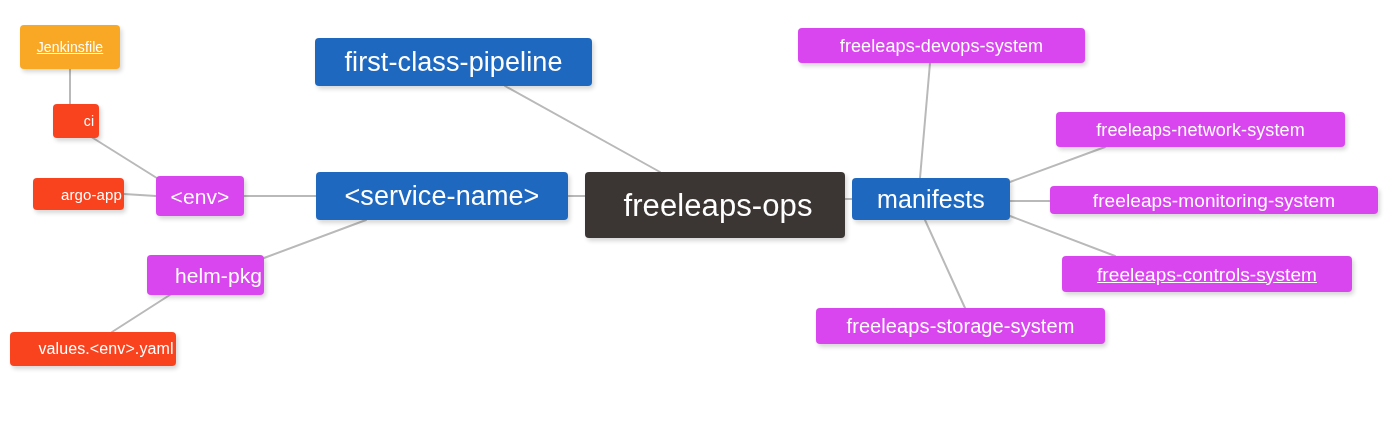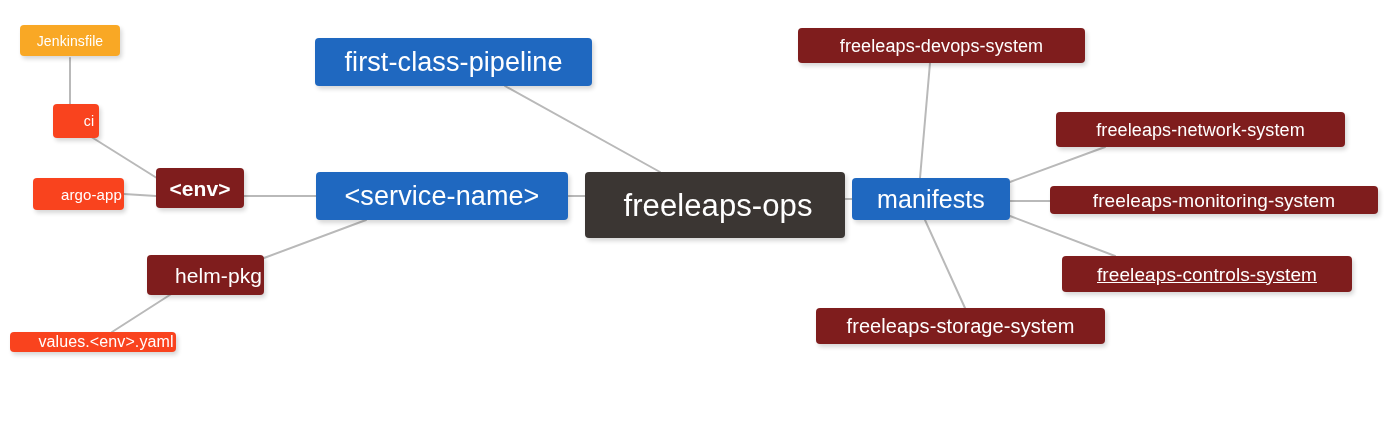--- a/index.html
+++ b/index.html
@@ -37,21 +37,21 @@
     color: #ffffff;
     white-space: nowrap;
     line-height: 1;
     letter-spacing: 0.1px;
     box-shadow: 2px 3px 4px rgba(0,0,0,0.16);
     padding: 0 10px;
     user-select: none;
   }
   .node-root      { background: #3b3633; }
   .node-blue      { background: #1f68c0; }
-  .node-green     { background: #7f1d1d; }
+  .node-green     { background: #d946ef; }
   .node-orange    { background: #f9a825; }
   .node-red       { background: #f9431e; padding-left: 36px; }
 </style>
 </head>
 <body>
 
 <div id="canvas">
   <svg id="edge-layer" viewBox="0 0 1390 421" width="1390" height="421" aria-hidden="true">
       <line x1="70" y1="58" x2="70" y2="104" stroke="#b9b9b9" stroke-width="2" stroke-linecap="round"></line>
       <line x1="85" y1="133" x2="160" y2="180" stroke="#b9b9b9" stroke-width="2" stroke-linecap="round"></line>
@@ -62,26 +62,26 @@
       <line x1="505" y1="86" x2="660" y2="172" stroke="#b9b9b9" stroke-width="2" stroke-linecap="round"></line>
       <line x1="568" y1="196" x2="585" y2="196" stroke="#b9b9b9" stroke-width="2" stroke-linecap="round"></line>
       <line x1="845" y1="199" x2="852" y2="199" stroke="#b9b9b9" stroke-width="2" stroke-linecap="round"></line>
       <line x1="920" y1="178" x2="930" y2="63" stroke="#b9b9b9" stroke-width="2" stroke-linecap="round"></line>
       <line x1="1010" y1="182" x2="1105" y2="147" stroke="#b9b9b9" stroke-width="2" stroke-linecap="round"></line>
       <line x1="1010" y1="201" x2="1050" y2="201" stroke="#b9b9b9" stroke-width="2" stroke-linecap="round"></line>
       <line x1="1010" y1="216" x2="1115" y2="256" stroke="#b9b9b9" stroke-width="2" stroke-linecap="round"></line>
       <line x1="925" y1="220" x2="965" y2="308" stroke="#b9b9b9" stroke-width="2" stroke-linecap="round"></line>
     </svg>
   <div id="node-layer">
-      <div class="node node-orange" style="left: 20px; top: 25px; width: 100px; height: 31px; font-size: 14px;">Jenkinsfile</div>
+      <div class="node node-orange" style="left: 20px; top: 25px; width: 100px; height: 44px; font-size: 14px; text-decoration: underline;">Jenkinsfile</div>
       <div class="node node-red" style="left: 53px; top: 104px; width: 32px; height: 34px; font-size: 14px;">ci</div>
       <div class="node node-red" style="left: 33px; top: 178px; width: 91px; height: 32px; font-size: 15px; text-align: center;">argo-app</div>
-      <div class="node node-green" style="left: 156px; top: 168px; width: 88px; height: 40px; font-size: 21px; font-weight: bold;">&lt;env&gt;</div>
+      <div class="node node-green" style="left: 156px; top: 176px; width: 88px; height: 40px; font-size: 21px;">&lt;env&gt;</div>
       <div class="node node-green" style="left: 147px; top: 255px; width: 117px; height: 40px; font-size: 21px; padding-left: 36px;">helm-pkg</div>
-      <div class="node node-red" style="left: 10px; top: 332px; width: 166px; height: 20px; font-size: 16px;">values.&lt;env&gt;.yaml</div>
+      <div class="node node-red" style="left: 10px; top: 332px; width: 166px; height: 34px; font-size: 16px;">values.&lt;env&gt;.yaml</div>
       <div class="node node-blue" style="left: 315px; top: 38px; width: 277px; height: 48px; font-size: 27px;">first-class-pipeline</div>
       <div class="node node-blue" style="left: 316px; top: 172px; width: 252px; height: 48px; font-size: 27px; text-align: right;">&lt;service-name&gt;</div>
       <div class="node node-root" style="left: 585px; top: 172px; width: 260px; height: 66px; font-size: 31px; padding-left: 16px;">freeleaps-ops</div>
       <div class="node node-blue" style="left: 852px; top: 178px; width: 158px; height: 42px; font-size: 25px;">manifests</div>
       <div class="node node-green" style="left: 798px; top: 28px; width: 287px; height: 35px; font-size: 18px;">freeleaps-devops-system</div>
       <div class="node node-green" style="left: 1056px; top: 112px; width: 289px; height: 35px; font-size: 18px;">freeleaps-network-system</div>
       <div class="node node-green" style="left: 1050px; top: 186px; width: 328px; height: 28px; font-size: 19px;">freeleaps-monitoring-system</div>
       <div class="node node-green" style="left: 1062px; top: 256px; width: 290px; height: 36px; font-size: 19px; text-decoration: underline;">freeleaps-controls-system</div>
       <div class="node node-green" style="left: 816px; top: 308px; width: 289px; height: 36px; font-size: 20px;">freeleaps-storage-system</div>
     </div>

